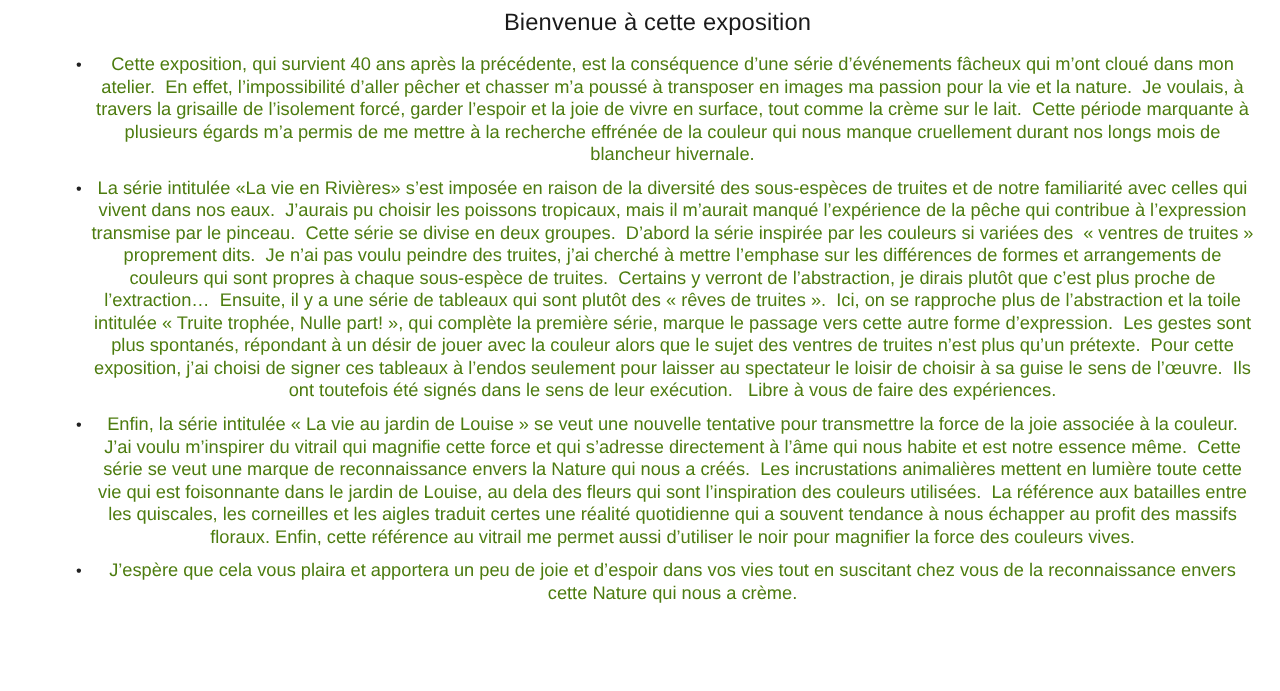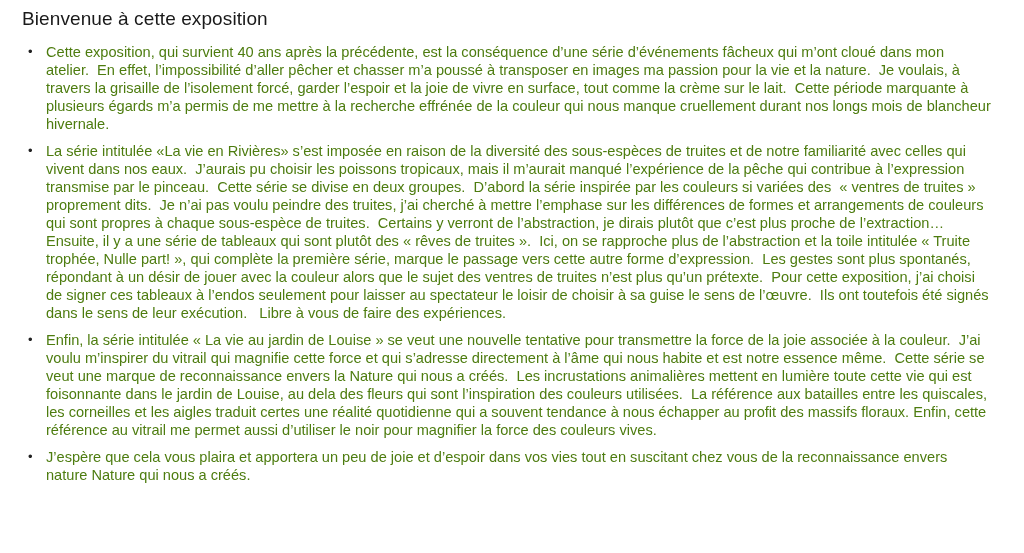--- a/index.html
+++ b/index.html
@@ -8,22 +8,23 @@
     background: #ffffff;
   }
   .slide {
     position: relative;
     width: 1024px;
     height: 503px;
     background: #ffffff;
     font-family: "Liberation Sans", sans-serif;
     color: #212121;
     box-sizing: border-box;
-    padding: 8px 20px 0 22px;
+    padding: 8px 20px 0 48px;
     overflow: hidden;
+    text-align: center;
   }
   .slide-title {
     font-size: 19px;
     font-weight: 400;
     color: #1a1a1a;
     margin: 0 0 13px 0;
     letter-spacing: 0.1px;
   }
   .bullet-list {
     display: flex;
@@ -69,17 +70,17 @@
       <span class="bullet-text">La série intitulée «La vie en Rivières» s’est imposée en raison de la diversité des sous-espèces de truites et de notre familiarité avec celles qui vivent dans nos eaux.  J’aurais pu choisir les poissons tropicaux, mais il m’aurait manqué l’expérience de la pêche qui contribue à l’expression transmise par le pinceau.  Cette série se divise en deux groupes.  D’abord la série inspirée par les couleurs si variées des  « ventres de truites » proprement dits.  Je n’ai pas voulu peindre des truites, j’ai cherché à mettre l’emphase sur les différences de formes et arrangements de couleurs qui sont propres à chaque sous-espèce de truites.  Certains y verront de l’abstraction, je dirais plutôt que c’est plus proche de l’extraction…  Ensuite, il y a une série de tableaux qui sont plutôt des « rêves de truites ».  Ici, on se rapproche plus de l’abstraction et la toile intitulée « Truite trophée, Nulle part! », qui complète la première série, marque le passage vers cette autre forme d’expression.  Les gestes sont plus spontanés, répondant à un désir de jouer avec la couleur alors que le sujet des ventres de truites n’est plus qu’un prétexte.  Pour cette exposition, j’ai choisi de signer ces tableaux à l’endos seulement pour laisser au spectateur le loisir de choisir à sa guise le sens de l’œuvre.  Ils ont toutefois été signés dans le sens de leur exécution.   Libre à vous de faire des expériences.</span>
     </div>
 
     <div class="bullet-item">
       <span class="bullet-marker">•</span>
       <span class="bullet-text">Enfin, la série intitulée « La vie au jardin de Louise » se veut une nouvelle tentative pour transmettre la force de la joie associée à la couleur.  J’ai voulu m’inspirer du vitrail qui magnifie cette force et qui s’adresse directement à l’âme qui nous habite et est notre essence même.  Cette série se veut une marque de reconnaissance envers la Nature qui nous a créés.  Les incrustations animalières mettent en lumière toute cette vie qui est foisonnante dans le jardin de Louise, au dela des fleurs qui sont l’inspiration des couleurs utilisées.  La référence aux batailles entre les quiscales, les corneilles et les aigles traduit certes une réalité quotidienne qui a souvent tendance à nous échapper au profit des massifs floraux. Enfin, cette référence au vitrail me permet aussi d’utiliser le noir pour magnifier la force des couleurs vives.</span>
     </div>
 
     <div class="bullet-item">
       <span class="bullet-marker">•</span>
-      <span class="bullet-text">J’espère que cela vous plaira et apportera un peu de joie et d’espoir dans vos vies tout en suscitant chez vous de la reconnaissance envers nature Nature qui nous a créés.</span>
+      <span class="bullet-text">J’espère que cela vous plaira et apportera un peu de joie et d’espoir dans vos vies tout en suscitant chez vous de la reconnaissance envers cette Nature qui nous a crème.</span>
     </div>
 
   </div>
 </div>
 
 </body></html>

